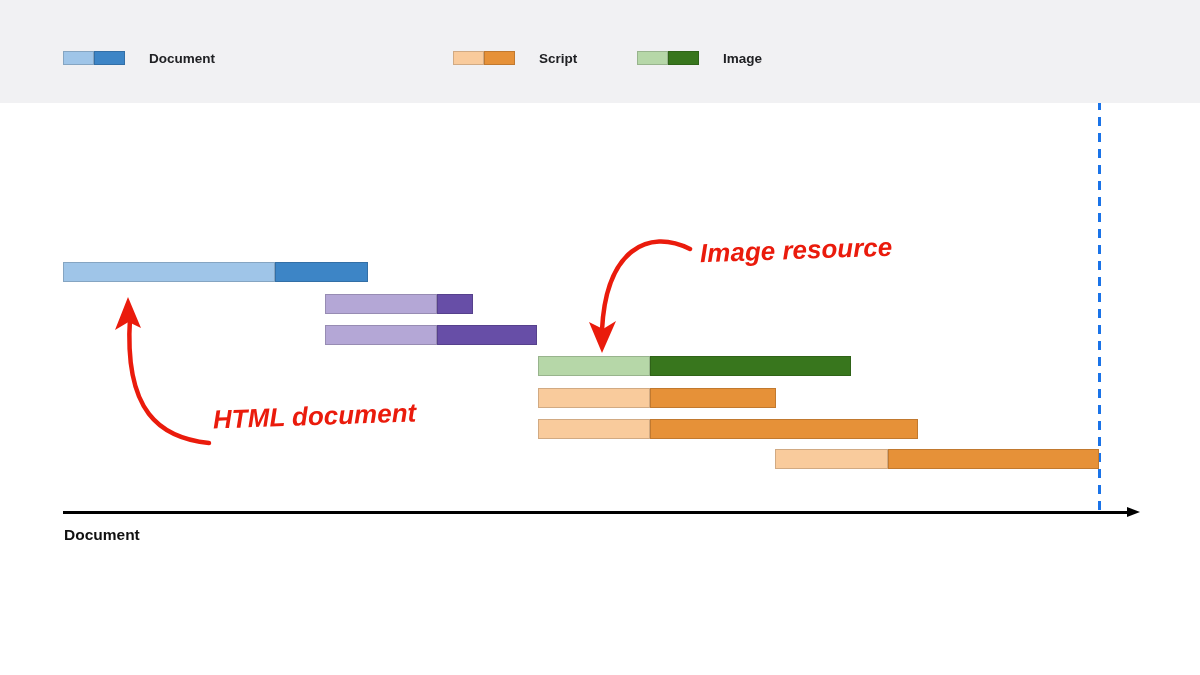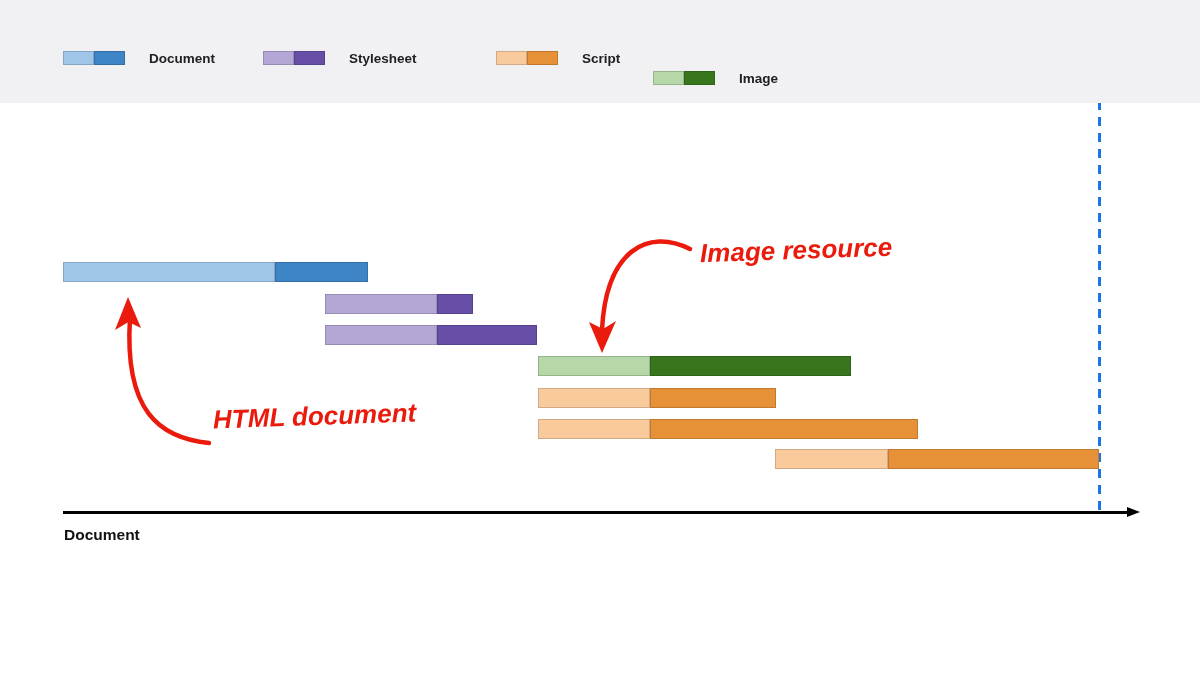--- a/index.html
+++ b/index.html
@@ -141,35 +141,28 @@
   <div id="axis-label" style="left: 64px; top: 526px;">Document</div>
 
   <div id="legend-band" style="background: rgb(241, 241, 243);">
       <div class="legend-item" style="left: 63px;">
         <div class="legend-swatch">
           <div class="seg" style="background: rgb(159, 197, 232);"></div>
           <div class="seg" style="background: rgb(61, 133, 198);"></div>
         </div>
         <div class="legend-label">Document</div>
       </div>
-      <div class="legend-item" style="left: 263px;">
-        <div class="legend-swatch">
-          <div class="seg" style="background: rgb(180, 167, 214);"></div>
-          <div class="seg" style="background: rgb(103, 78, 167);"></div>
-        </div>
-        <div class="legend-label">Stylesheet</div>
-      </div>
-      <div class="legend-item" style="left: 484px; padding-left: 12px;">
+      <div class="legend-item" style="left: 441px; padding-left: 12px;">
         <div class="legend-swatch">
           <div class="seg" style="background: rgb(249, 203, 156);"></div>
           <div class="seg" style="background: rgb(230, 145, 56);"></div>
         </div>
         <div class="legend-label">Script</div>
       </div>
-      <div class="legend-item" style="left: 653px; margin-top: 20px;">
+      <div class="legend-item" style="left: 637px;">
         <div class="legend-swatch">
           <div class="seg" style="background: rgb(182, 215, 168);"></div>
           <div class="seg" style="background: rgb(56, 118, 29);"></div>
         </div>
         <div class="legend-label">Image</div>
       </div>
     </div>
 </div>
 
 </body></html>

